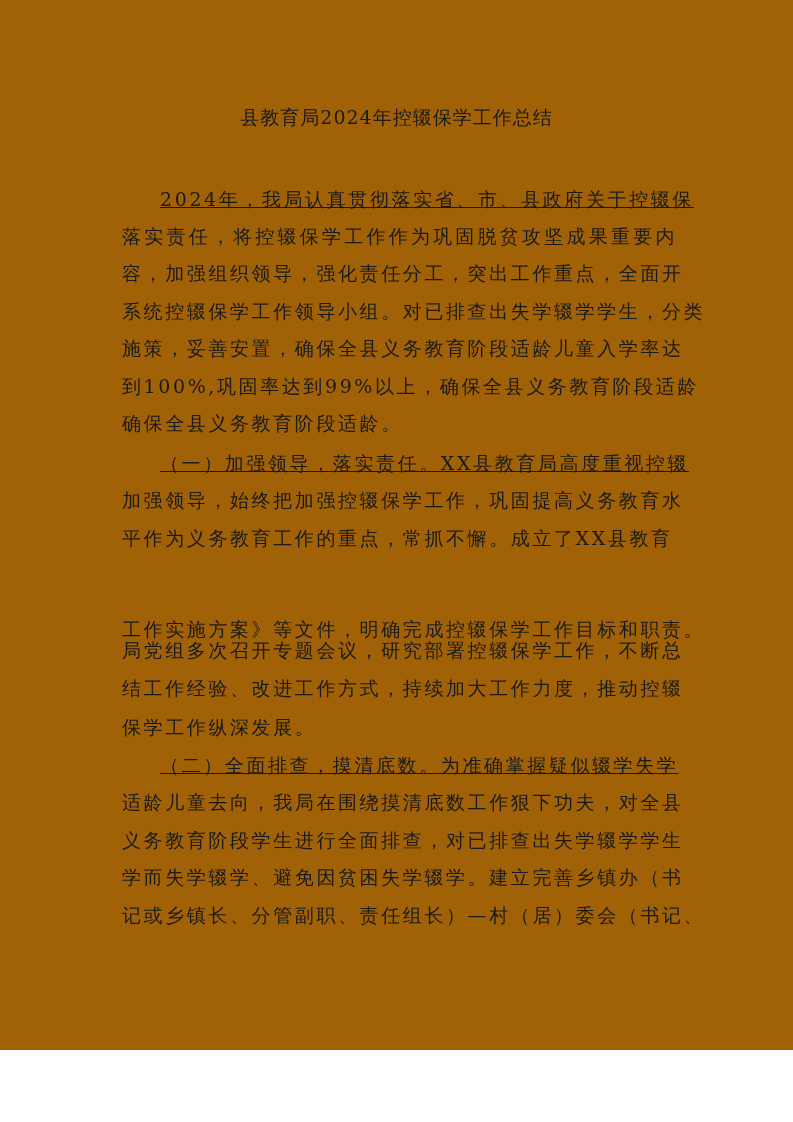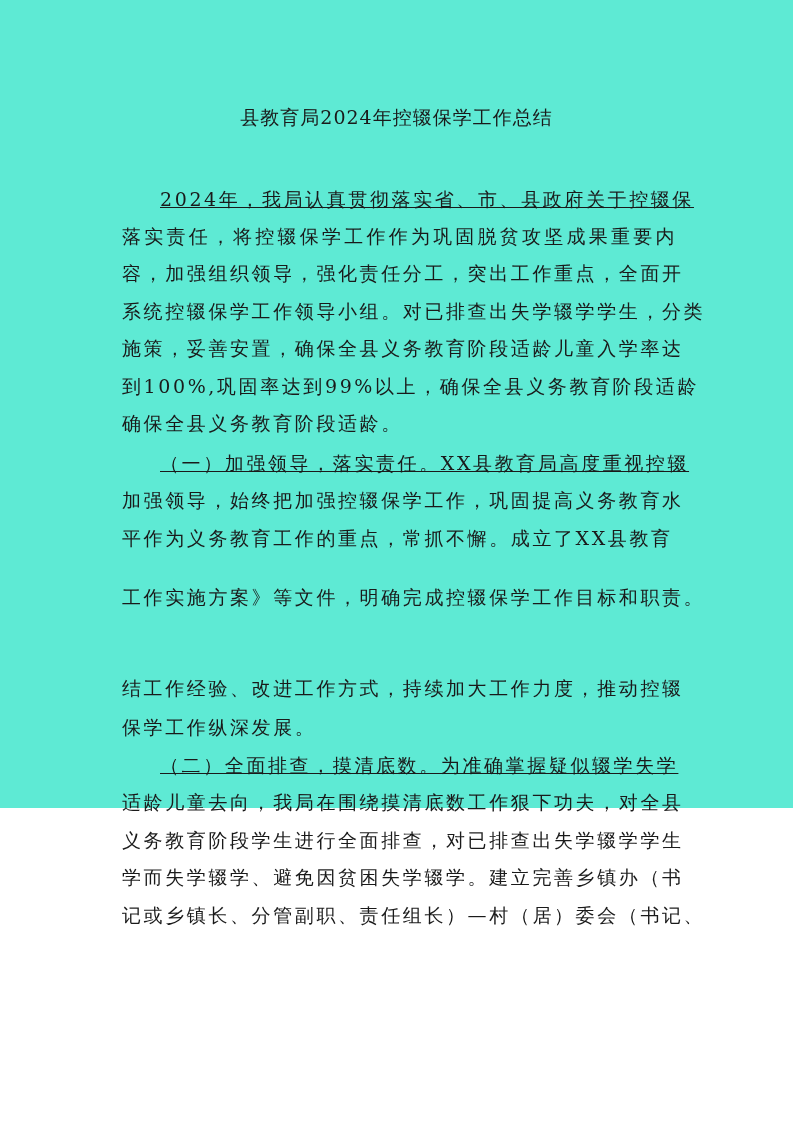--- a/index.html
+++ b/index.html
@@ -1,18 +1,18 @@
 <!DOCTYPE html>
 <html><head>
 <meta charset="utf-8">
 <style>
   html, body { margin:0; padding:0; background:#ffffff; }
   body { width:793px; height:1122px; position:relative; overflow:hidden;
          font-family:"DejaVu Serif","Liberation Serif",serif; color:#1a1a1a; }
-  .page { position:absolute; left:0; top:0; width:793px; height:808px; background:#5eead4; }
+  .page { position:absolute; left:0; top:0; width:793px; height:1050px; background:#a16207; }
   .title { position:absolute; top:104px; left:0; width:793px; text-align:center;
            font-size:19px; letter-spacing:1px; line-height:26px; }
   .line { position:absolute; left:122px; width:555px; font-size:19px; line-height:26px;
           white-space:nowrap; letter-spacing:2.6px; text-align:justify; text-align-last:justify; }
   .line.indent { left:160px; width:517px;text-decoration:underline; }
   .line.last { text-align-last:left; }
 </style>
 </head>
 <body>
 
@@ -23,21 +23,22 @@
   <div class="line" style="top:223px">落实责任，将控辍保学工作作为巩固脱贫攻坚成果重要内</div>
   <div class="line" style="top:260px">容，加强组织领导，强化责任分工，突出工作重点，全面开</div>
   <div class="line" style="top:298px">系统控辍保学工作领导小组。对已排查出失学辍学学生，分类</div>
   <div class="line" style="top:335px">施策，妥善安置，确保全县义务教育阶段适龄儿童入学率达</div>
   <div class="line last" style="top:373px">到100%,巩固率达到99%以上，确保全县义务教育阶段适龄</div>
   <div class="line last" style="top:410px">确保全县义务教育阶段适龄。</div>
 
   <div class="line indent" style="top:450px">（一）加强领导，落实责任。XX县教育局高度重视控辍</div>
   <div class="line" style="top:487px">加强领导，始终把加强控辍保学工作，巩固提高义务教育水</div>
   <div class="line last" style="top:525px">平作为义务教育工作的重点，常抓不懈。成立了XX县教育</div>
-  <div class="line" style="top:584px">工作实施方案》等文件，明确完成控辍保学工作目标和职责。</div>
+  <div class="line" style="top:616px">工作实施方案》等文件，明确完成控辍保学工作目标和职责。</div>
+  <div class="line" style="top:637px">局党组多次召开专题会议，研究部署控辍保学工作，不断总</div>
   <div class="line" style="top:675px">结工作经验、改进工作方式，持续加大工作力度，推动控辍</div>
   <div class="line last" style="top:714px">保学工作纵深发展。</div>
 
   <div class="line indent" style="top:752px">（二）全面排查，摸清底数。为准确掌握疑似辍学失学</div>
   <div class="line" style="top:789px">适龄儿童去向，我局在围绕摸清底数工作狠下功夫，对全县</div>
   <div class="line" style="top:827px">义务教育阶段学生进行全面排查，对已排查出失学辍学学生</div>
   <div class="line" style="top:864px">学而失学辍学、避免因贫困失学辍学。建立完善乡镇办（书</div>
   <div class="line" style="top:902px">记或乡镇长、分管副职、责任组长）—村（居）委会（书记、</div>
 </div>
 

